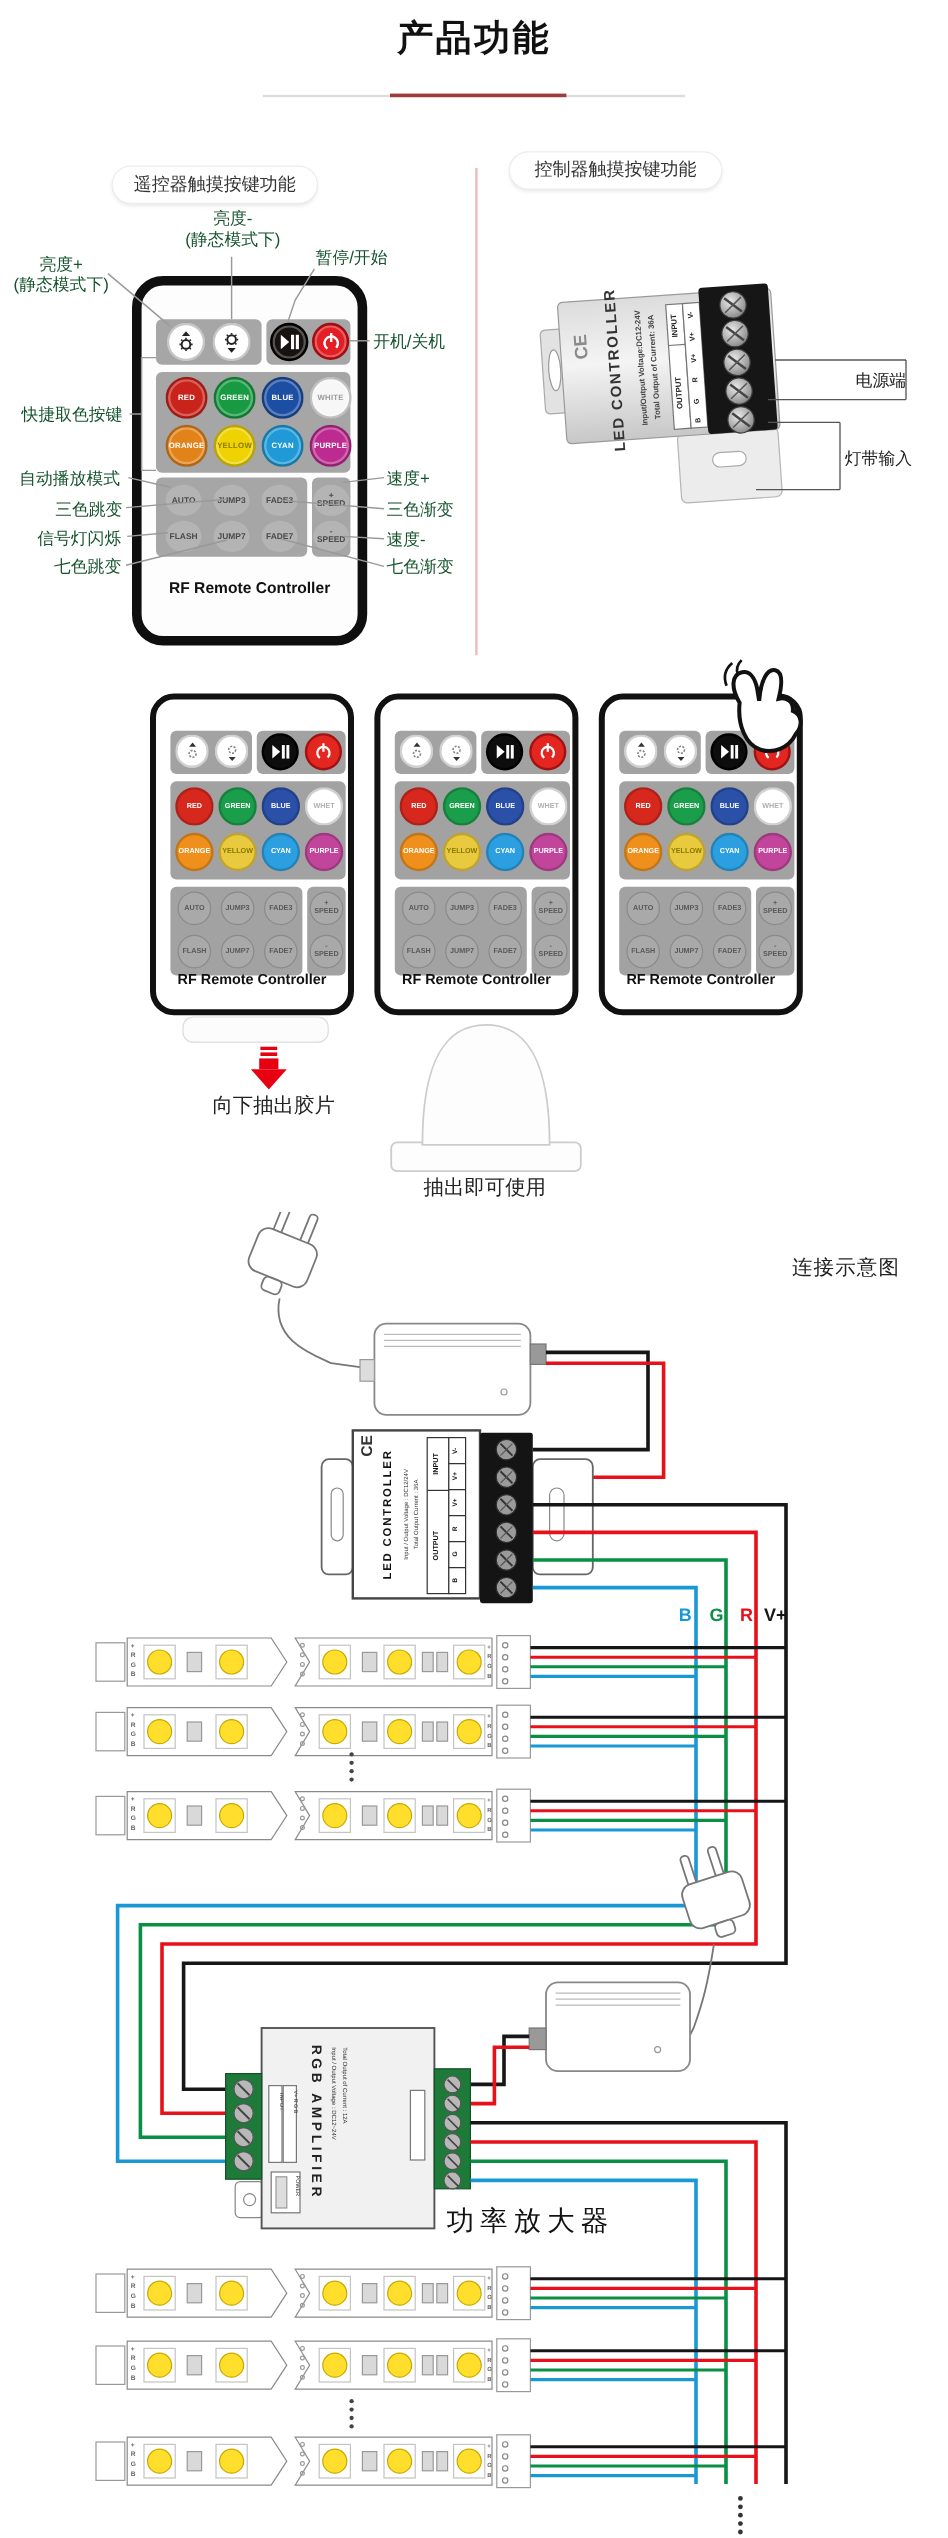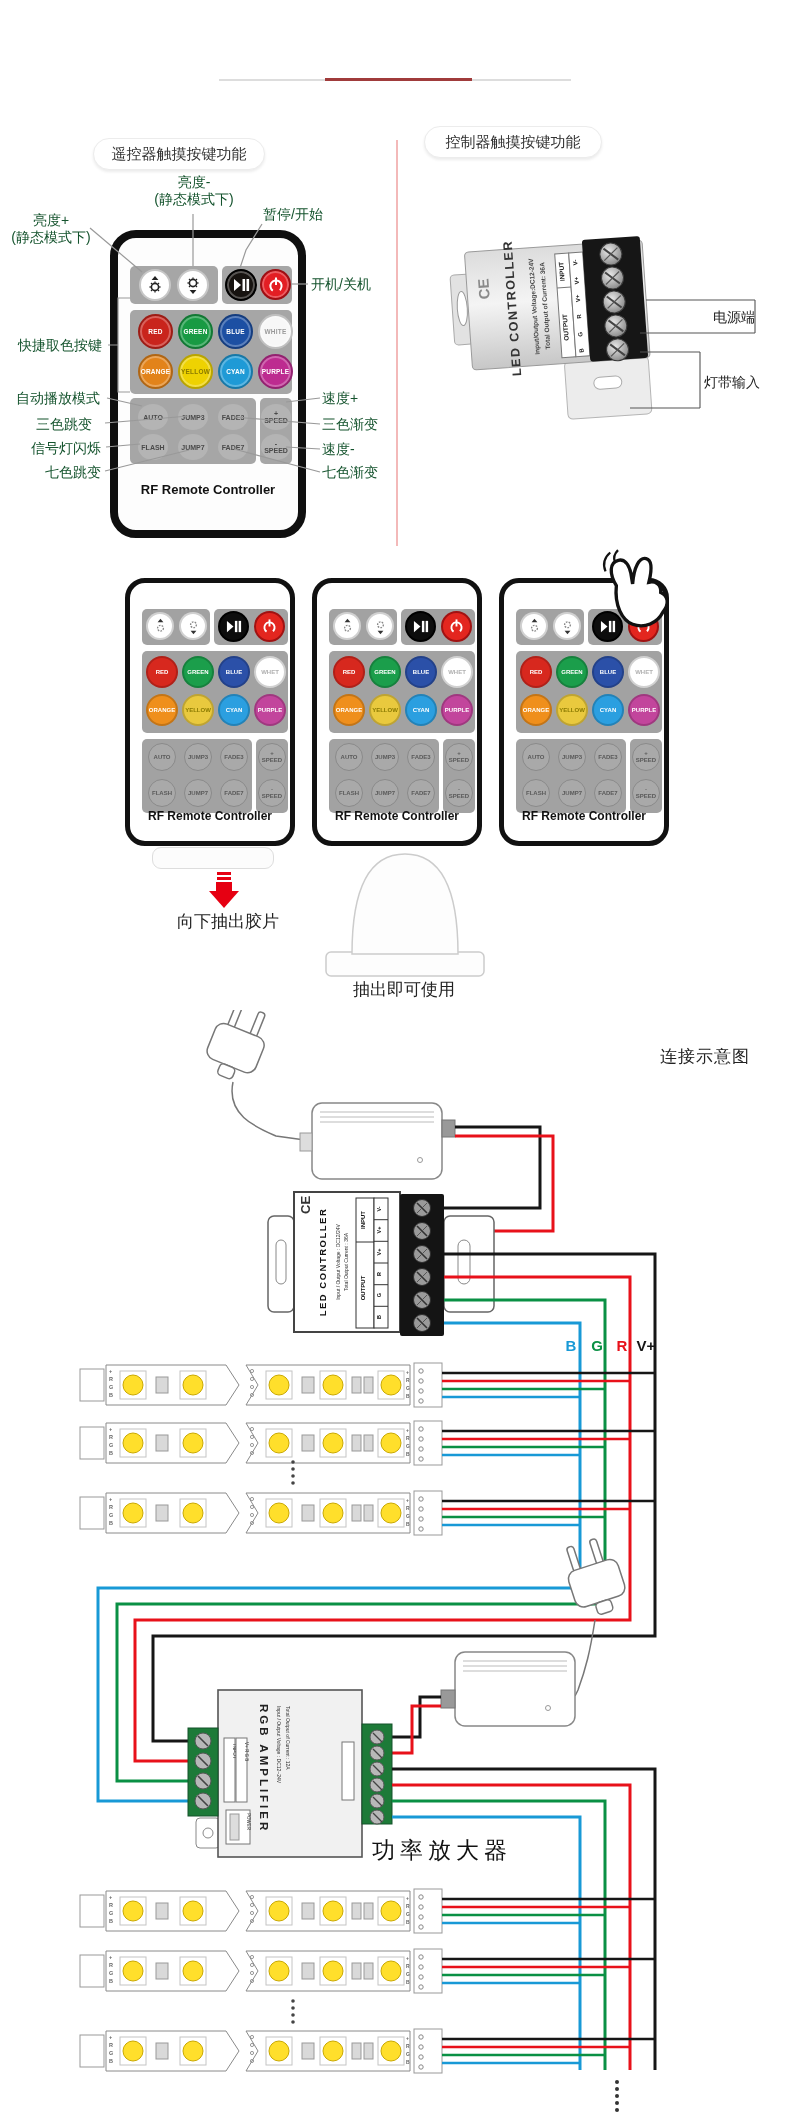--- a/index.html
+++ b/index.html
@@ -36,20 +36,21 @@
   .fmode{position:absolute;width:28px;height:28px;border-radius:50%;background:#a9a9a9;border:1.5px solid #8a8a8a;
          color:#595959;display:flex;flex-direction:column;align-items:center;justify-content:center;font-size:6px;font-weight:bold;line-height:7px;box-sizing:border-box;}
   .fr-brand{position:absolute;left:0;right:0;top:226px;text-align:center;font-size:12px;font-weight:bold;color:#111;}
   .step-label{font-size:17px;color:#222;text-align:center;}
 </style>
 </head>
 <body>
 
 <div class="page">
 
+  <div class="abs title">产品功能</div>
   <div class="abs divider">
       <span class="red"></span>
     </div>
 
   <div class="abs pill" style="left:93px;top:126px;width:170px;margin-top:12px;">遥控器触摸按键功能</div>
   <div class="abs pill" style="left:424px;top:126px;width:176px;">控制器触摸按键功能</div>
   <div class="abs col-div"></div>
 
   <div class="abs rp">
 
@@ -180,21 +181,21 @@
     <div>(静态模式下)</div>
   </div>
   <div class="abs co c2" style="left:2px;top:212px;width:98px;">
     <div>亮度+</div>
     <div>(静态模式下)</div>
   </div>
   <div class="abs co" style="left:263px;top:206px;">暂停/开始</div>
   <div class="abs co" style="left:311px;top:276px;">开机/关机</div>
   <div class="abs co" style="left:18px;top:337px;">快捷取色按键</div>
   <div class="abs co" style="left:16px;top:390px;">自动播放模式</div>
-  <div class="abs co" style="left:36px;top:416px;">三色跳变</div>
+  <div class="abs co" style="left:46px;top:416px;">三色跳变</div>
   <div class="abs co" style="left:31px;top:440px;">信号灯闪烁</div>
   <div class="abs co" style="left:45px;top:464px;">七色跳变</div>
   <div class="abs co" style="left:322px;top:390px;">速度+</div>
   <div class="abs co" style="left:322px;top:416px;">三色渐变</div>
   <div class="abs co" style="left:322px;top:441px;">速度-</div>
   <div class="abs co" style="left:322px;top:464px;">七色渐变</div>
 
   <svg class="abs" style="left:420px;top:170px;" width="370" height="260" viewBox="420 170 370 260">
     <defs>
       <linearGradient id="silver" x1="0" y1="0" x2="0" y2="1">

